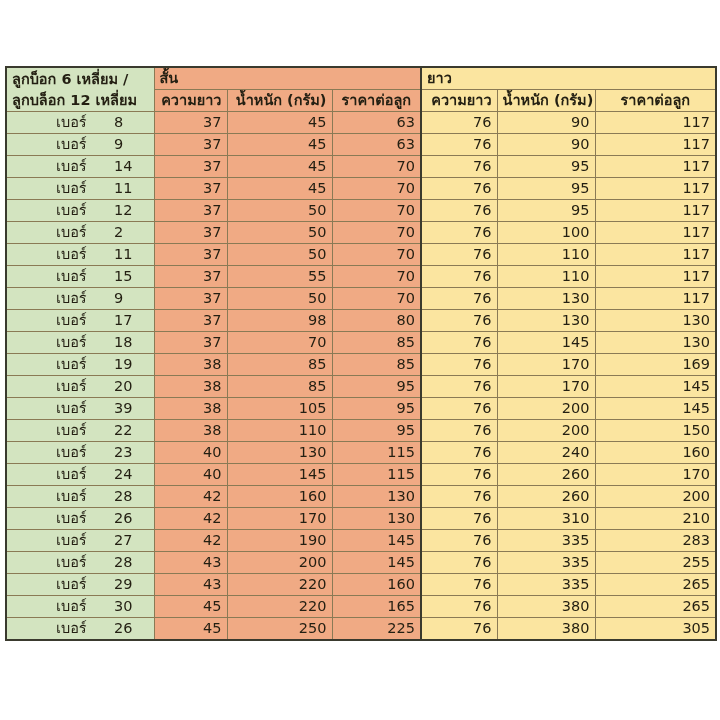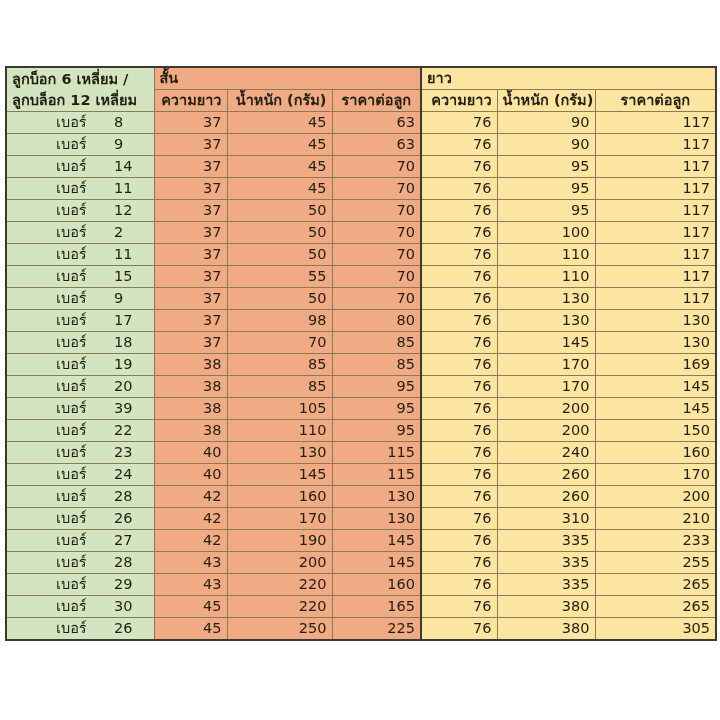--- a/index.html
+++ b/index.html
@@ -275,21 +275,21 @@
           <td class="c-yellow num">310</td>
           <td class="c-yellow num">210</td>
         </tr>
         <tr class="datarow">
           <td class="c-green sizecell leftblock"><span class="lbl">เบอร์</span><span class="val">27</span></td>
           <td class="c-orange num">42</td>
           <td class="c-orange num">190</td>
           <td class="c-orange num">145</td>
           <td class="c-yellow num groupsep">76</td>
           <td class="c-yellow num">335</td>
-          <td class="c-yellow num">233</td>
+          <td class="c-yellow num">283</td>
         </tr>
         <tr class="datarow">
           <td class="c-green sizecell leftblock"><span class="lbl">เบอร์</span><span class="val">28</span></td>
           <td class="c-orange num">43</td>
           <td class="c-orange num">200</td>
           <td class="c-orange num">145</td>
           <td class="c-yellow num groupsep">76</td>
           <td class="c-yellow num">335</td>
           <td class="c-yellow num">255</td>
         </tr>

